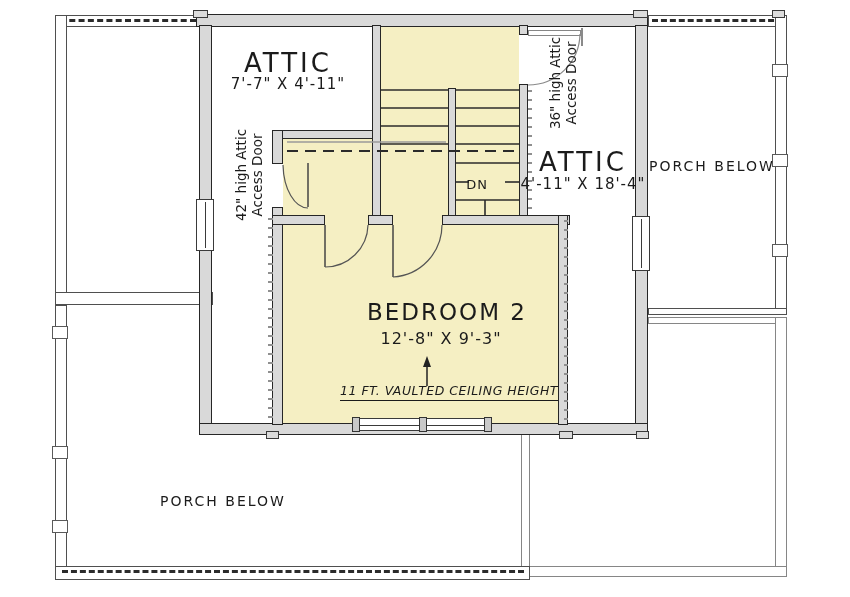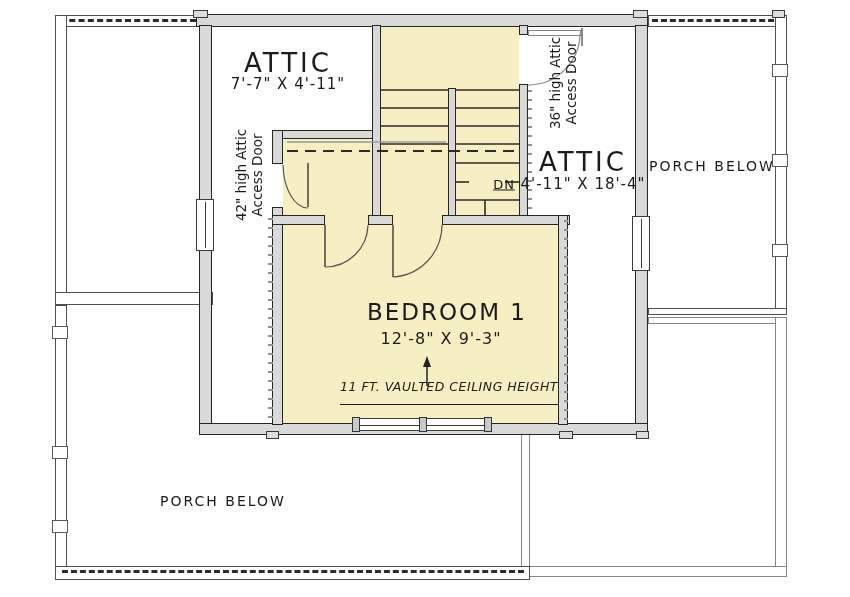--- a/index.html
+++ b/index.html
@@ -23,21 +23,21 @@
   
   .ticks{position:absolute;background:repeating-linear-gradient(180deg,#8f8f8f 0 2px,transparent 2px 9px);}
   
   .lbl{position:absolute;transform:translate(-50%,-50%);white-space:nowrap;text-align:center;}
   .room-name{font-size:26px;letter-spacing:3px;}
   .room-dim{font-size:15px;letter-spacing:1px;}
   .bed-name{font-size:23px;letter-spacing:2px;}
   .bed-dim{font-size:16px;letter-spacing:1px;}
   .porch-lbl{font-size:14px;letter-spacing:2px;}
   .dn-lbl{font-size:13px;letter-spacing:1px;}
-  .note{font-size:12.5px;font-style:italic;letter-spacing:0.5px;border-bottom:1.5px solid #1b1b1b;padding-bottom:10px;}
+  .note{font-size:12.5px;font-style:italic;letter-spacing:0.5px;border-bottom:1.5px solid #1b1b1b;padding-bottom:2px;}
   .rot{position:absolute;transform:translate(-50%,-50%) rotate(-90deg);text-align:center;
        font-size:13.5px;line-height:1.2;white-space:nowrap;}
   svg.overlay{position:absolute;left:0;top:0;pointer-events:none;}
 </style>
 </head>
 <body>
 
 <div id="canvas">
 
   <div class="roomfill" style="left:378px;top:25px;width:141px;height:192px;"></div>
@@ -166,19 +166,19 @@
   </div>
 
   <div class="rot" style="left:563px;top:83px;">
     <span style="display:block;">36" high Attic</span>
     <span style="display:block;">Access Door</span>
   </div>
 
   <div class="lbl porch-lbl" style="left:712px;top:166px;">PORCH BELOW</div>
   <div class="lbl porch-lbl" style="left:223px;top:501px;">PORCH BELOW</div>
 
-  <div class="lbl dn-lbl" style="left:504px;top:184px;text-decoration:underline;">DN</div>
+  <div class="lbl dn-lbl" style="left:477px;top:184px;">DN</div>
 
-  <div class="lbl bed-name" style="left:447px;top:312px;">BEDROOM 1</div>
+  <div class="lbl bed-name" style="left:447px;top:312px;">BEDROOM 2</div>
   <div class="lbl bed-dim" style="left:441px;top:338px;">12'-8" X 9'-3"</div>
   <div class="lbl note" style="left:449px;top:392px;">11 FT. VAULTED CEILING HEIGHT</div>
 
 </div>
 
 </body></html>

